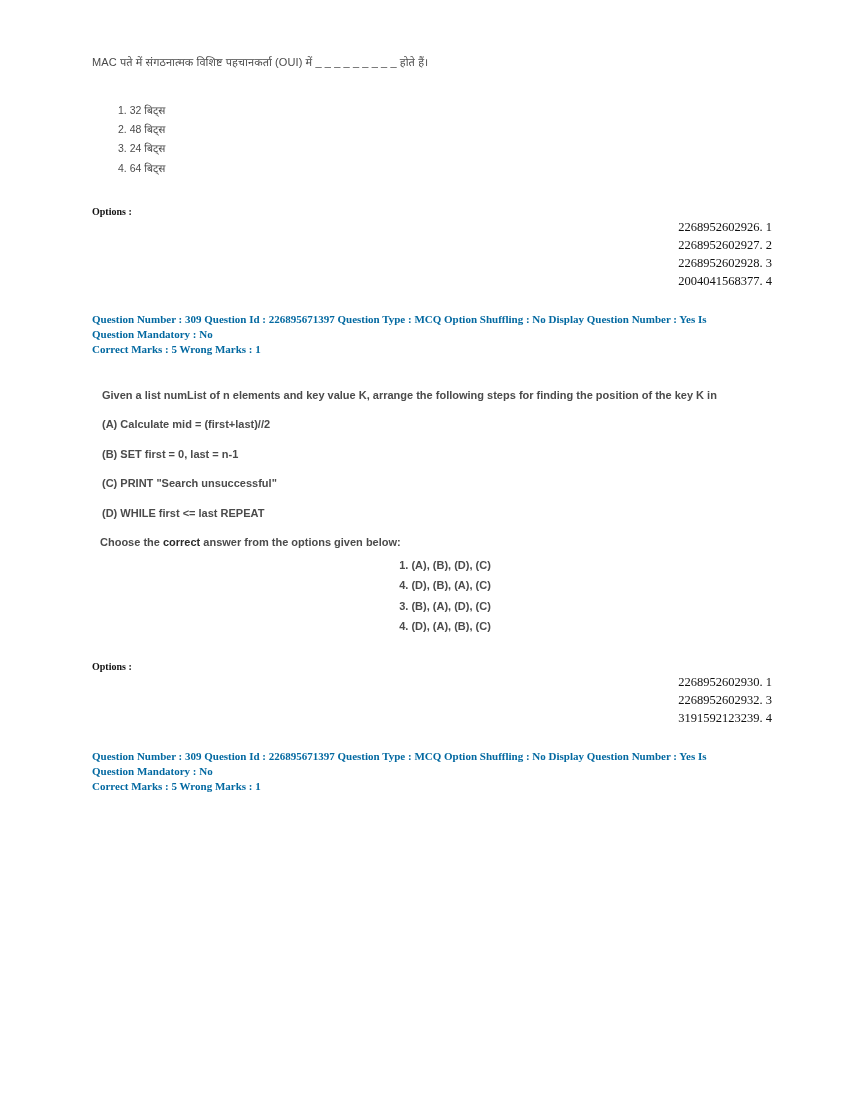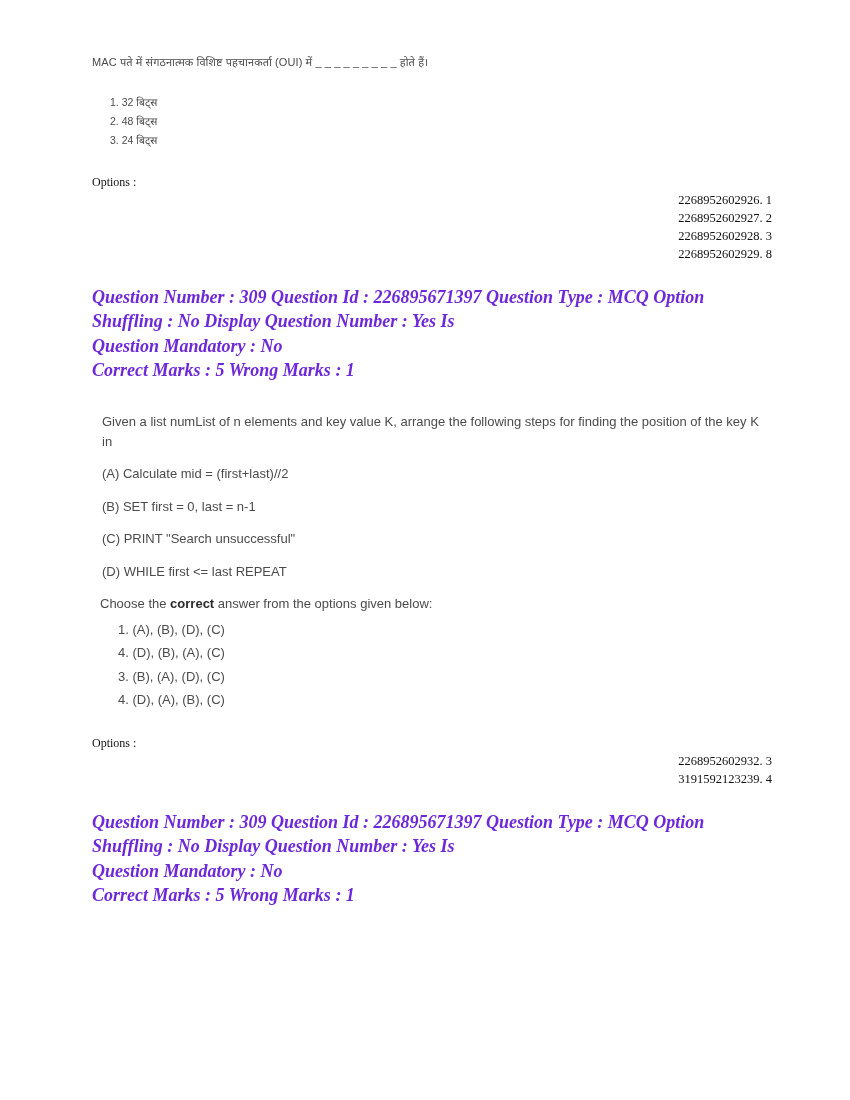--- a/index.html
+++ b/index.html
@@ -37,107 +37,108 @@
     line-height: 1.45;
   }
   .scan-stem {
     font-size: 11px;
     letter-spacing: 0.1px;
     color: #4a4a4a;
     margin: 0 0 10px 0;
   }
   .opt-list {
     list-style: none;
-    margin: 0;
+    margin: 8px;
     padding: 0 0 0 18px;
   }
   .opt-list li {
     font-size: 10.5px;
     color: #4b4b4b;
     margin: 0 0 4px 0;
     white-space: pre;
   }
 
   
   .meta-block {
     font-family: "Liberation Serif", serif;
     font-weight: bold;
-    font-size: 18px;
-    color: #6d28d9;
+    font-size: 11px;
+    color: #0369a1;
     line-height: 1.35;
-    font-style: italic;
   }
   .options-head {
     font-family: "Liberation Serif", serif;
-    font-weight: normal;
-    font-size: 12px;
+    font-weight: bold;
+    font-size: 10px;
     color: #111;
     margin: 0 0 1px 0;
   }
   .options-rows {
     font-family: "Liberation Serif", serif;
     font-size: 12.5px;
     color: #111;
     line-height: 1.45;
   }
   .options-rows div { white-space: pre; text-align: right; }
 
   .gap-sm { height: 14px; }
   .gap-md { height: 22px; }
   .gap-lg { height: 30px; }
 
   
   .q2 {
     font-family: "Liberation Sans", sans-serif;
     color: #4b4b4b;
-    font-size: 13px;
+    font-size: 11px;
     line-height: 1.5;
+    font-weight: bold;
   }
   .q2 p { margin: 0 0 13px 0; }
   .q2 .indent { padding-left: 10px; }
   .q2 .code {
     white-space: pre;
     line-height: 1.62;
     padding-left: 8px;
     margin: 0 0 12px 0;
   }
   .q2 .choose { padding-left: 8px; margin: 0 0 6px 0; }
   .q2 .choose b { color: #2b2b2b; }
   .q2 ol.ans {
     list-style: none;
     margin: 0;
     padding: 0 0 0 26px;
   }
-  .q2 ol.ans li { margin: 0 0 4px 0; white-space: pre; }
+  .q2 ol.ans li { margin: 0 0 4px 0; white-space: pre; text-align: center; }
 </style>
 </head>
 <body>
 
 <div class="page">
   <div class="content">
 
     <div class="scan">
       <div class="scan-stem">MAC पते में संगठनात्मक विशिष्ट पहचानकर्ता (OUI) में _ _ _ _ _ _ _ _ _ होते हैं।</div>
       <div class="gap-sm"></div>
       <ul class="opt-list">
         <li>1. 32 बिट्स</li>
         <li>2. 48 बिट्स</li>
         <li>3. 24 बिट्स</li>
+        <li>4. 64 बिट्स</li>
       </ul>
     </div>
 
     <div class="gap-md"></div>
 
     <div>
       <div class="options-head">Options :</div>
       <div class="options-rows">
         <div>2268952602926. 1</div>
         <div>2268952602927. 2</div>
         <div>2268952602928. 3</div>
-        <div>2268952602929. 8</div>
+        <div>2004041568377. 4</div>
       </div>
     </div>
 
     <div class="gap-md"></div>
 
     <div class="meta-block">
       <div>Question Number : 309 Question Id : 226895671397 Question Type : MCQ Option Shuffling : No Display Question Number : Yes Is</div>
       <div>Question Mandatory : No</div>
       <div>Correct Marks : 5 Wrong Marks : 1</div>
     </div>
@@ -161,20 +162,21 @@
         <li>3. (B), (A), (D), (C)</li>
         <li>4. (D), (A), (B), (C)</li>
       </ol>
     </div>
 
     <div class="gap-md"></div>
 
     <div>
       <div class="options-head">Options :</div>
       <div class="options-rows">
+        <div>2268952602930. 1</div>
         <div>2268952602932. 3</div>
         <div>3191592123239. 4</div>
       </div>
     </div>
 
     <div class="gap-md"></div>
 
     <div class="meta-block">
       <div>Question Number : 309 Question Id : 226895671397 Question Type : MCQ Option Shuffling : No Display Question Number : Yes Is</div>
       <div>Question Mandatory : No</div>

